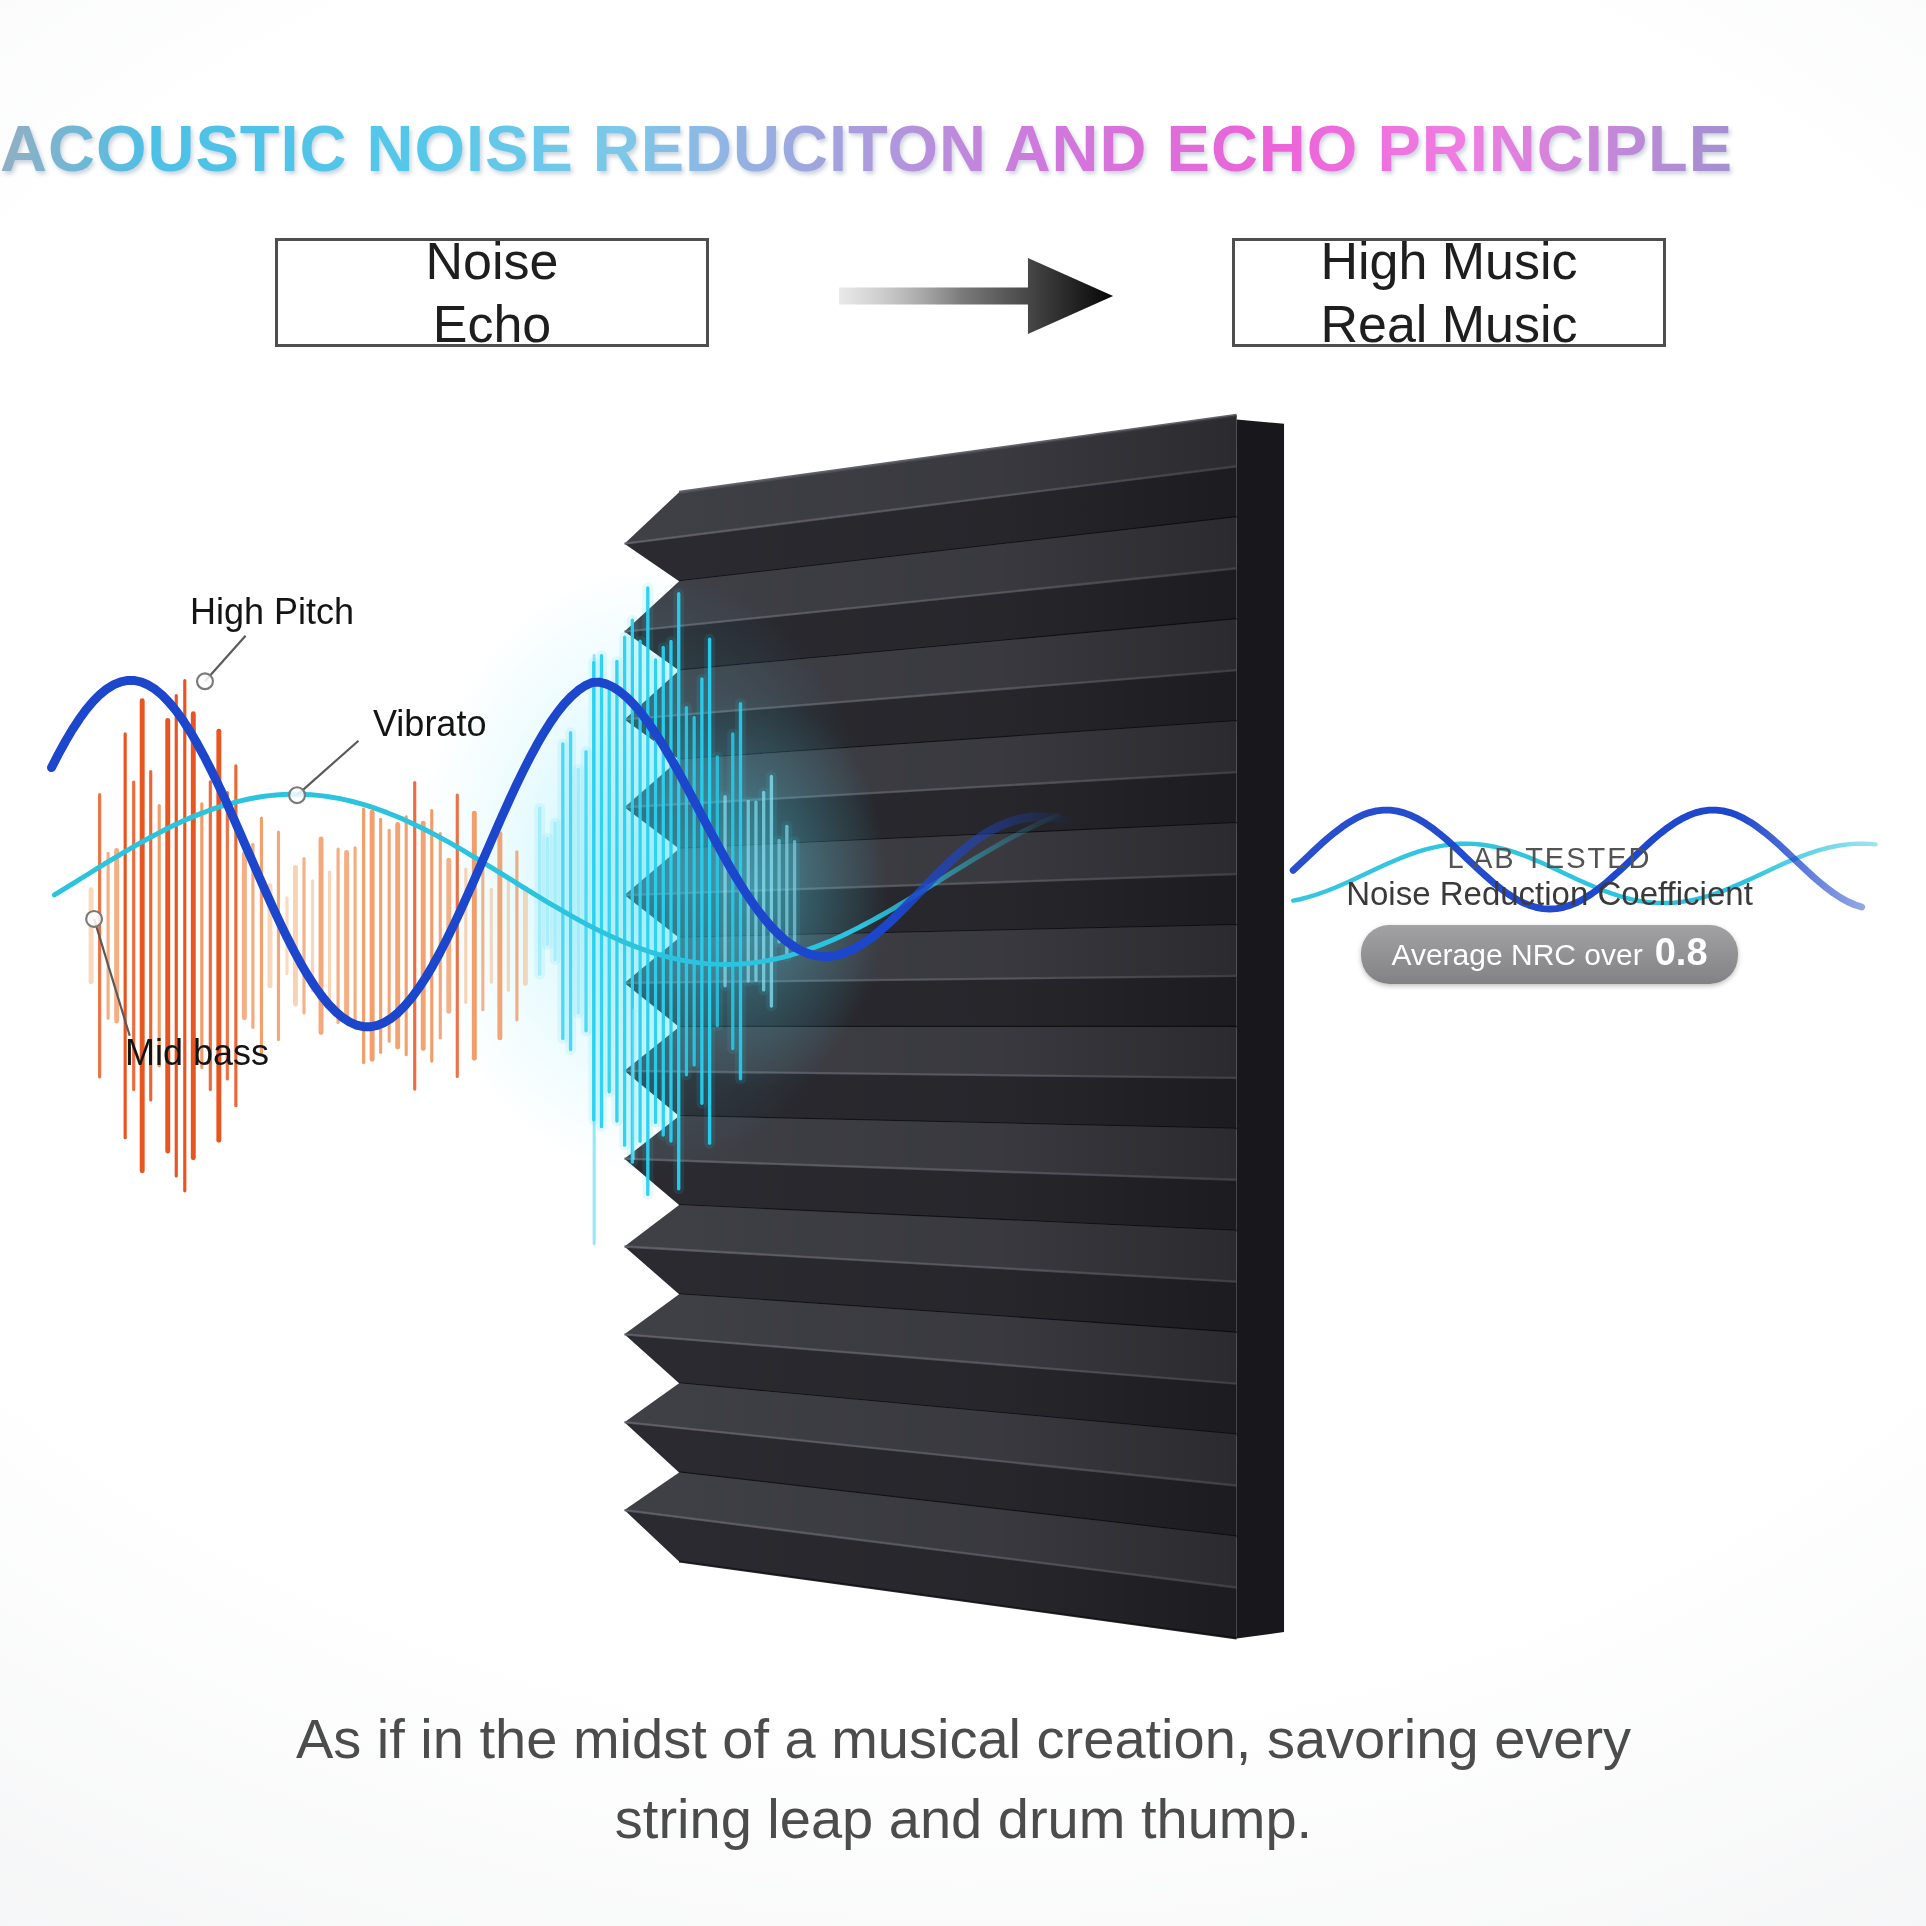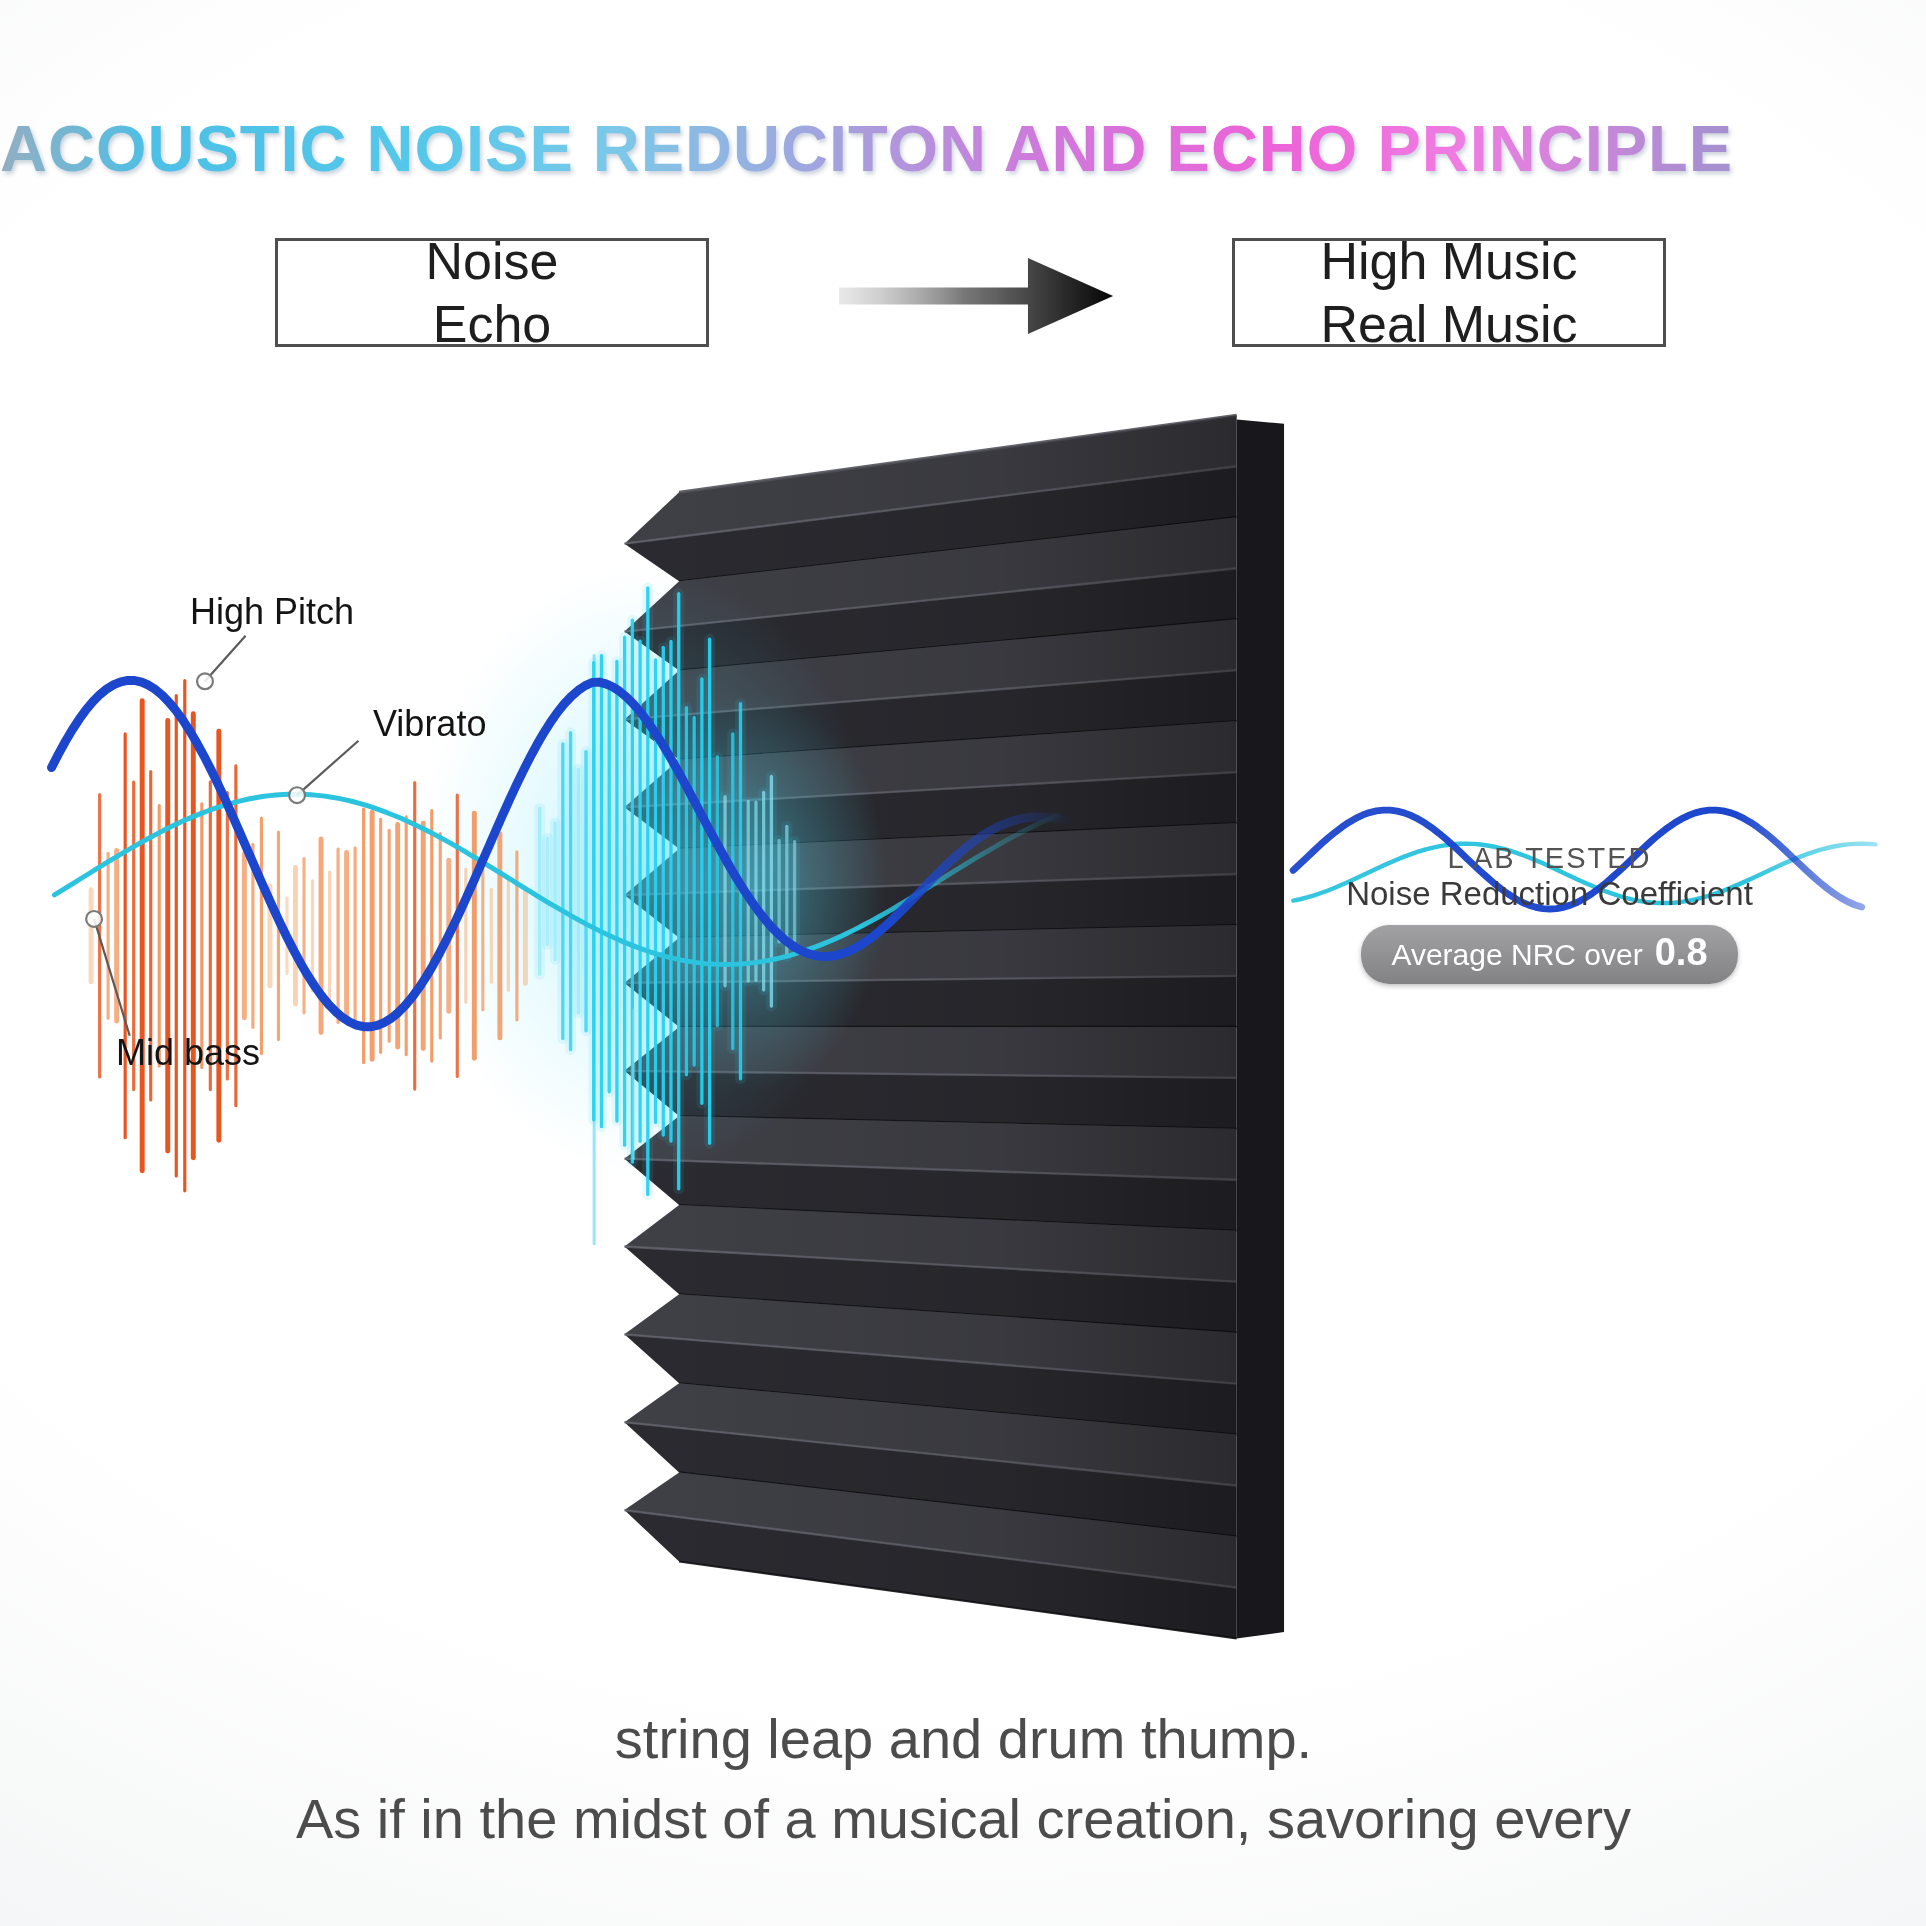--- a/index.html
+++ b/index.html
@@ -20,21 +20,21 @@
     position:absolute;top:238px;width:428px;height:103px;border:3px solid #4e4e4e;
     display:flex;flex-direction:column;align-items:center;justify-content:center;
     font-size:52px;color:#1e1e1e;line-height:1.2;background:rgba(255,255,255,0.45);
   }
   .box-left{left:275px;}
   .box-right{left:1232px;}
   .arrow-svg{position:absolute;left:834px;top:244px;width:287px;height:104px;}
   .wave-label{position:absolute;font-size:36px;color:#141414;white-space:nowrap;}
   #lbl-high{left:190px;top:591px;}
   #lbl-vib{left:342px;top:703px;margin-left:31px;}
-  #lbl-mid{left:116px;top:1032px;}
+  #lbl-mid{left:125px;top:1032px;}
   .lab{position:absolute;left:1297px;top:842px;width:505px;text-align:center;}
   .lab-1{font-size:29px;letter-spacing:2px;color:#535353;}
   .lab-2{font-size:33px;color:#3a3a3a;}
   .badge{
     display:inline-flex;align-items:baseline;gap:12px;margin-top:12px;
     background:linear-gradient(180deg,#a2a2a5,#828285);
     border-radius:28px;padding:6px 30px 10px;color:#ffffff;font-size:30px;
     box-shadow:0 2px 5px rgba(0,0,0,0.25);white-space:nowrap;text-align:center;
   }
   .badge-val{font-size:38px;font-weight:700;}
@@ -308,18 +308,18 @@
   <div class="lab">
     <div class="lab-1">L AB TESTED</div>
     <div class="lab-2">Noise Reduction Coefficient</div>
     <div class="badge">
       <span>Average NRC over</span>
       <span class="badge-val">0.8</span>
     </div>
   </div>
 
   <div class="caption">
+    <div>As if in the midst of a musical creation, savoring every</div>
     <div>string leap and drum thump.</div>
-    <div>As if in the midst of a musical creation, savoring every</div>
   </div>
 
 </div>
 
 
 </body></html>

